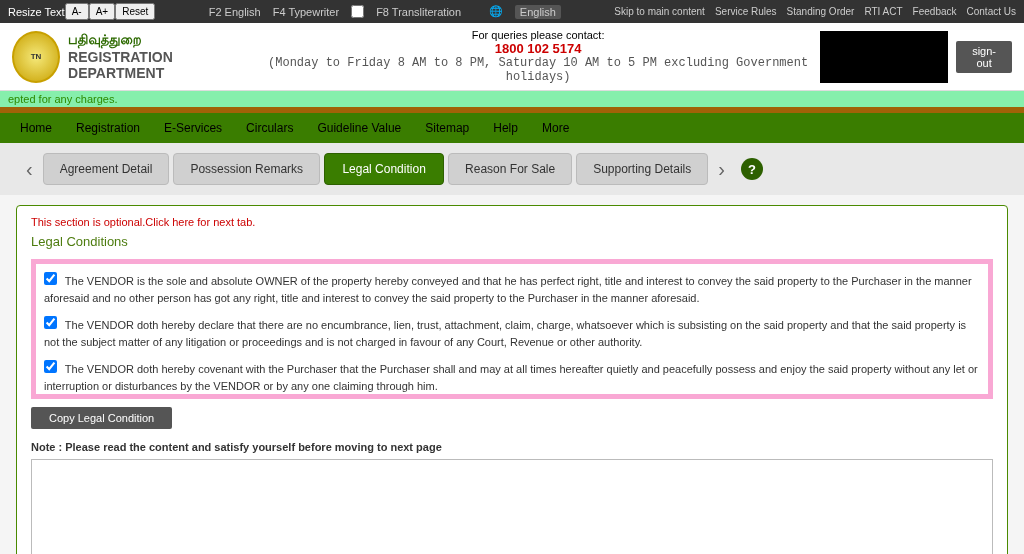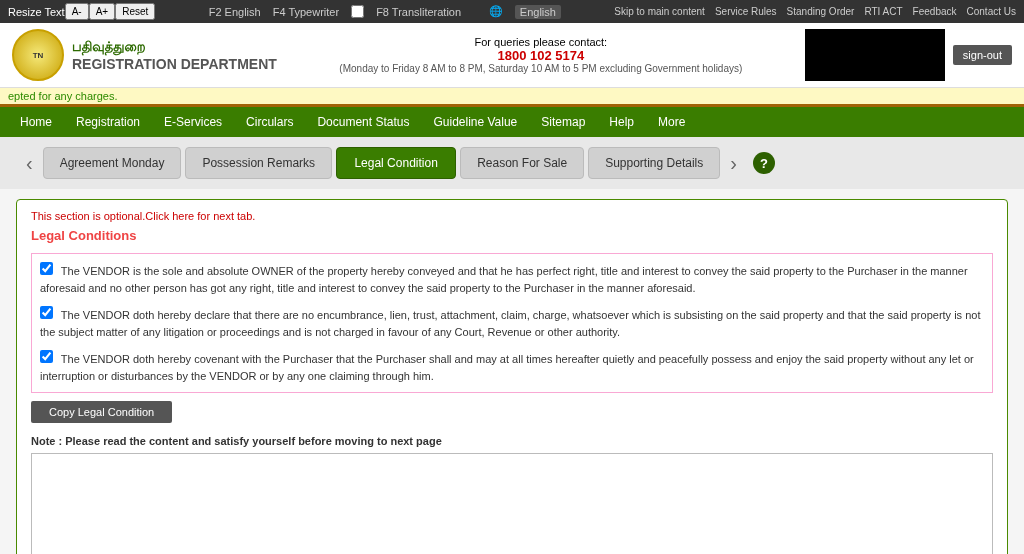--- a/index.html
+++ b/index.html
@@ -38,40 +38,40 @@
       border-radius: 50%;
       border: 2px solid #c8a000;
       background: radial-gradient(circle, #f5e97a, #c8a000);
       display: flex; align-items: center; justify-content: center;
       font-size: 8px; color: #333; font-weight: bold; text-align: center;
     }
     .header-brand { font-size: 13px; color: #2d6a00; font-weight: bold; }
     .header-brand div:last-child { font-size: 14px; color: #555; }
     .header-contact { text-align: center; font-size: 11px; }
     .header-contact .phone { color: #cc0000; font-weight: bold; font-size: 13px; }
-    .header-contact .hours { color: #555; font-size: 10px; }
+    .header-contact .hours { color: #555; font-size: 12px; font-family: Liberation Mono, monospace; }
     .header-right { display: flex; align-items: center; gap: 8px; }
     .header-black-box { width: 140px; height: 52px; background: #000; }
     .sign-out-btn {
       background: #555; color: #fff; border: none; padding: 4px 10px;
       font-size: 11px; cursor: pointer; border-radius: 2px;
     }
 
     
-    .ticker { background: #fef9c3; color: #2d8a00; font-size: 11px; padding: 2px 8px; border-bottom: 3px solid #a16207; }
+    .ticker { background: #86efac; color: #2d8a00; font-size: 11px; padding: 2px 8px; border-bottom: 6px solid #a16207; }
 
     
     .nav {
       background: #3a7d00;
       display: flex;
       align-items: center;
       padding: 0 8px;
     }
     .nav-item {
-      color: #ffffff;
+      color: #000000;
       padding: 8px 12px;
       font-size: 12px;
       cursor: pointer;
       text-decoration: none;
       display: block;
     }
 
     
     .tab-bar {
       background: #e8e8e8;
@@ -112,24 +112,24 @@
       background: #f5f5f5;
       padding: 10px 16px;
     }
     .section-box {
       background: #fff;
       border: 1px solid #4a8a00;
       border-radius: 4px;
       padding: 10px 14px;
     }
     .section-optional { color: #cc0000; font-size: 11px; margin-bottom: 6px; }
-    .section-title { color: #ef4444; font-size: 13px; font-weight: bold; margin-bottom: 10px; }
+    .section-title { color: #4d7c0f; font-size: 13px; font-weight: normal; margin-bottom: 10px; }
 
     .legal-text-box {
-      border: 1px solid #f9a8d4;
+      border: 5px solid #f9a8d4;
       padding: 8px;
       font-size: 11px;
       color: #333;
       line-height: 1.5;
       height: 140px;
       overflow-y: scroll;
       position: relative;
     }
     .legal-para { margin-bottom: 10px; }
     .legal-para input[type=checkbox] { margin-right: 5px; }
@@ -202,30 +202,29 @@
 
 <div class="ticker">
   <span>epted for any charges.</span>
 </div>
 
 <div class="nav">
   <a class="nav-item">Home</a>
   <a class="nav-item">Registration</a>
   <a class="nav-item">E-Services</a>
   <a class="nav-item">Circulars</a>
-  <a class="nav-item">Document Status</a>
   <a class="nav-item">Guideline Value</a>
   <a class="nav-item">Sitemap</a>
   <a class="nav-item">Help</a>
   <a class="nav-item">More</a>
 </div>
 
 <div class="tab-bar">
   <span class="tab-arrow">‹</span>
-  <div class="tab">Agreement Monday</div>
+  <div class="tab">Agreement Detail</div>
   <div class="tab">Possession Remarks</div>
   <div class="tab active">Legal Condition</div>
   <div class="tab">Reason For Sale</div>
   <div class="tab">Supporting Details</div>
   <span class="tab-arrow">›</span>
   <div class="tab-help">?</div>
 </div>
 
 <div class="main-content">
   <div class="section-box">

